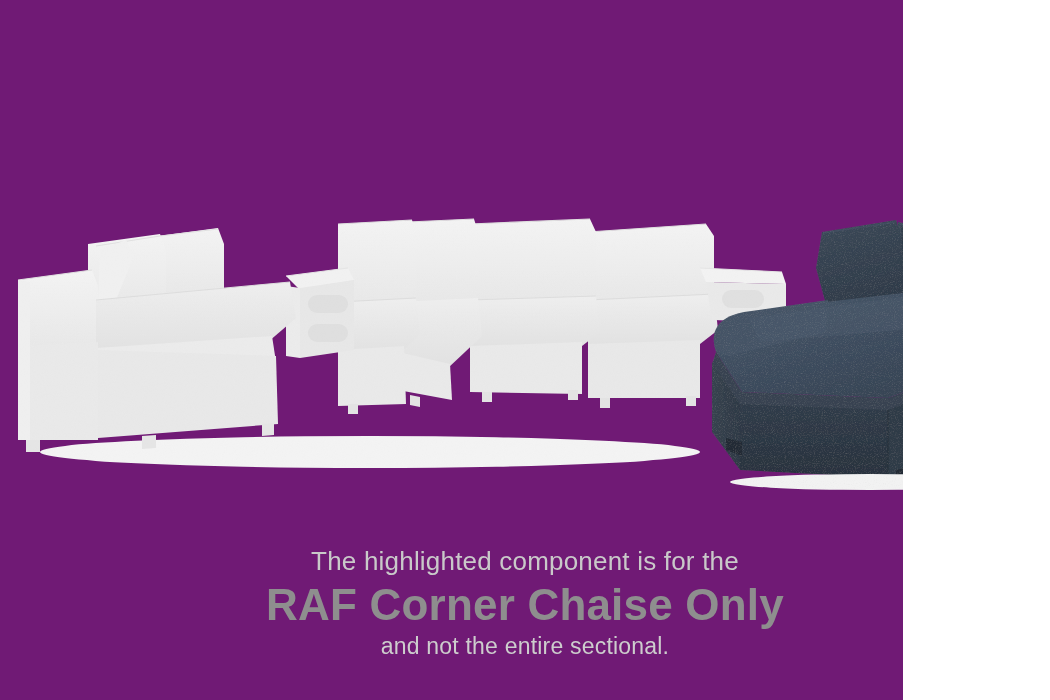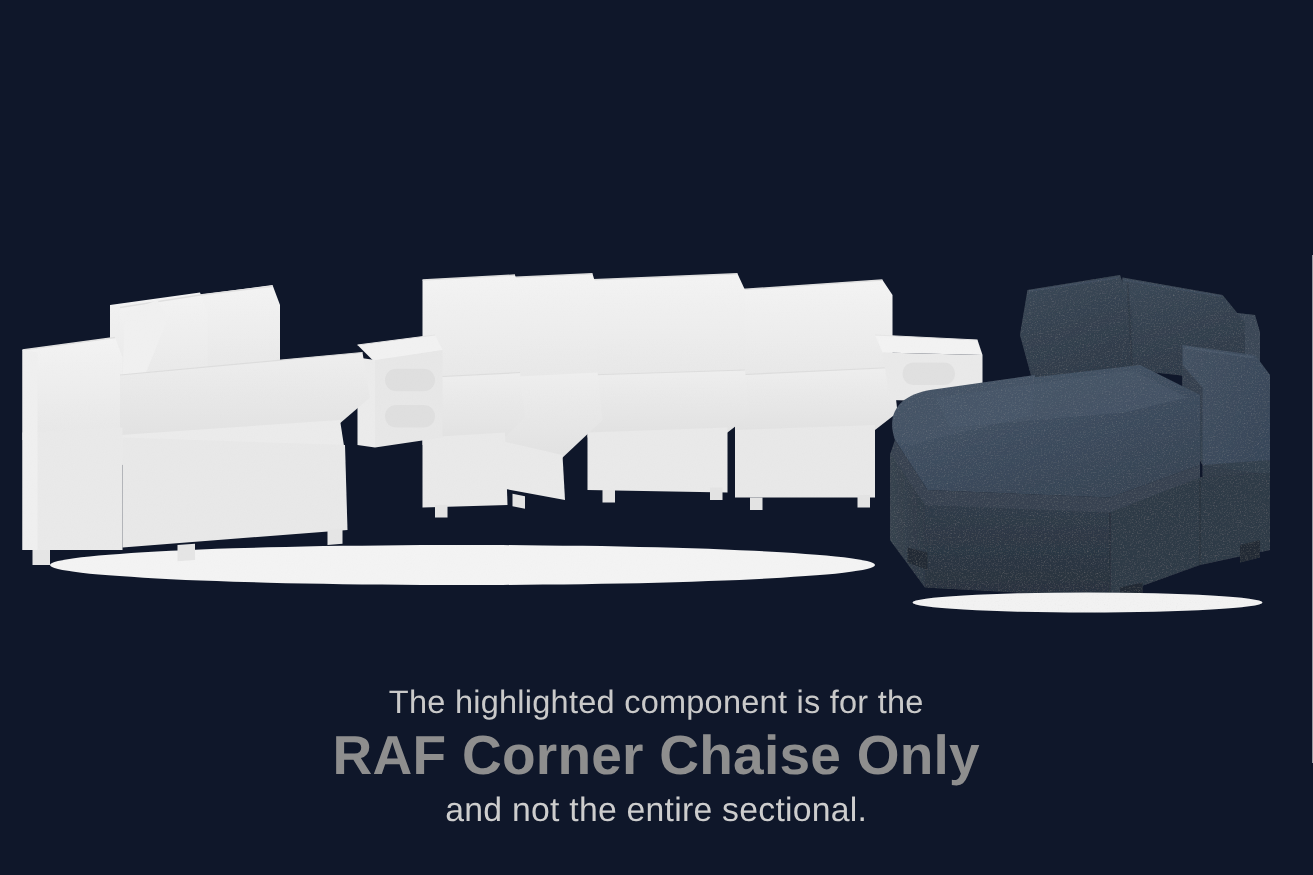--- a/index.html
+++ b/index.html
@@ -6,23 +6,23 @@
   html, body {
     margin: 0;
     padding: 0;
     background: #ffffff;
   }
   body {
     font-family: "Liberation Sans", sans-serif;
   }
   #stage {
     position: relative;
-    width: 1050px;
+    width: 903px;
     height: 700px;
-    background: #0f172a;
+    background: #701a75;
     overflow: hidden;
   }
   #figure {
     position: absolute;
     left: 0;
     top: 0;
     width: 1050px;
     height: 700px;
   }
   #caption {
@@ -45,21 +45,21 @@
     padding-bottom: 9px;
   }
   .cap-main {
     font-size: 44px;
     font-weight: 700;
     letter-spacing: 0.2px;
     color: #8e8e8e;
     padding-bottom: 8px;
   }
   .cap-bot {
-    font-size: 27px;
+    font-size: 23px;
     font-weight: 400;
     letter-spacing: 0.2px;
     color: #cdcdcd;
   }
 </style>
 </head>
 <body>
 
 <div id="stage">
 

